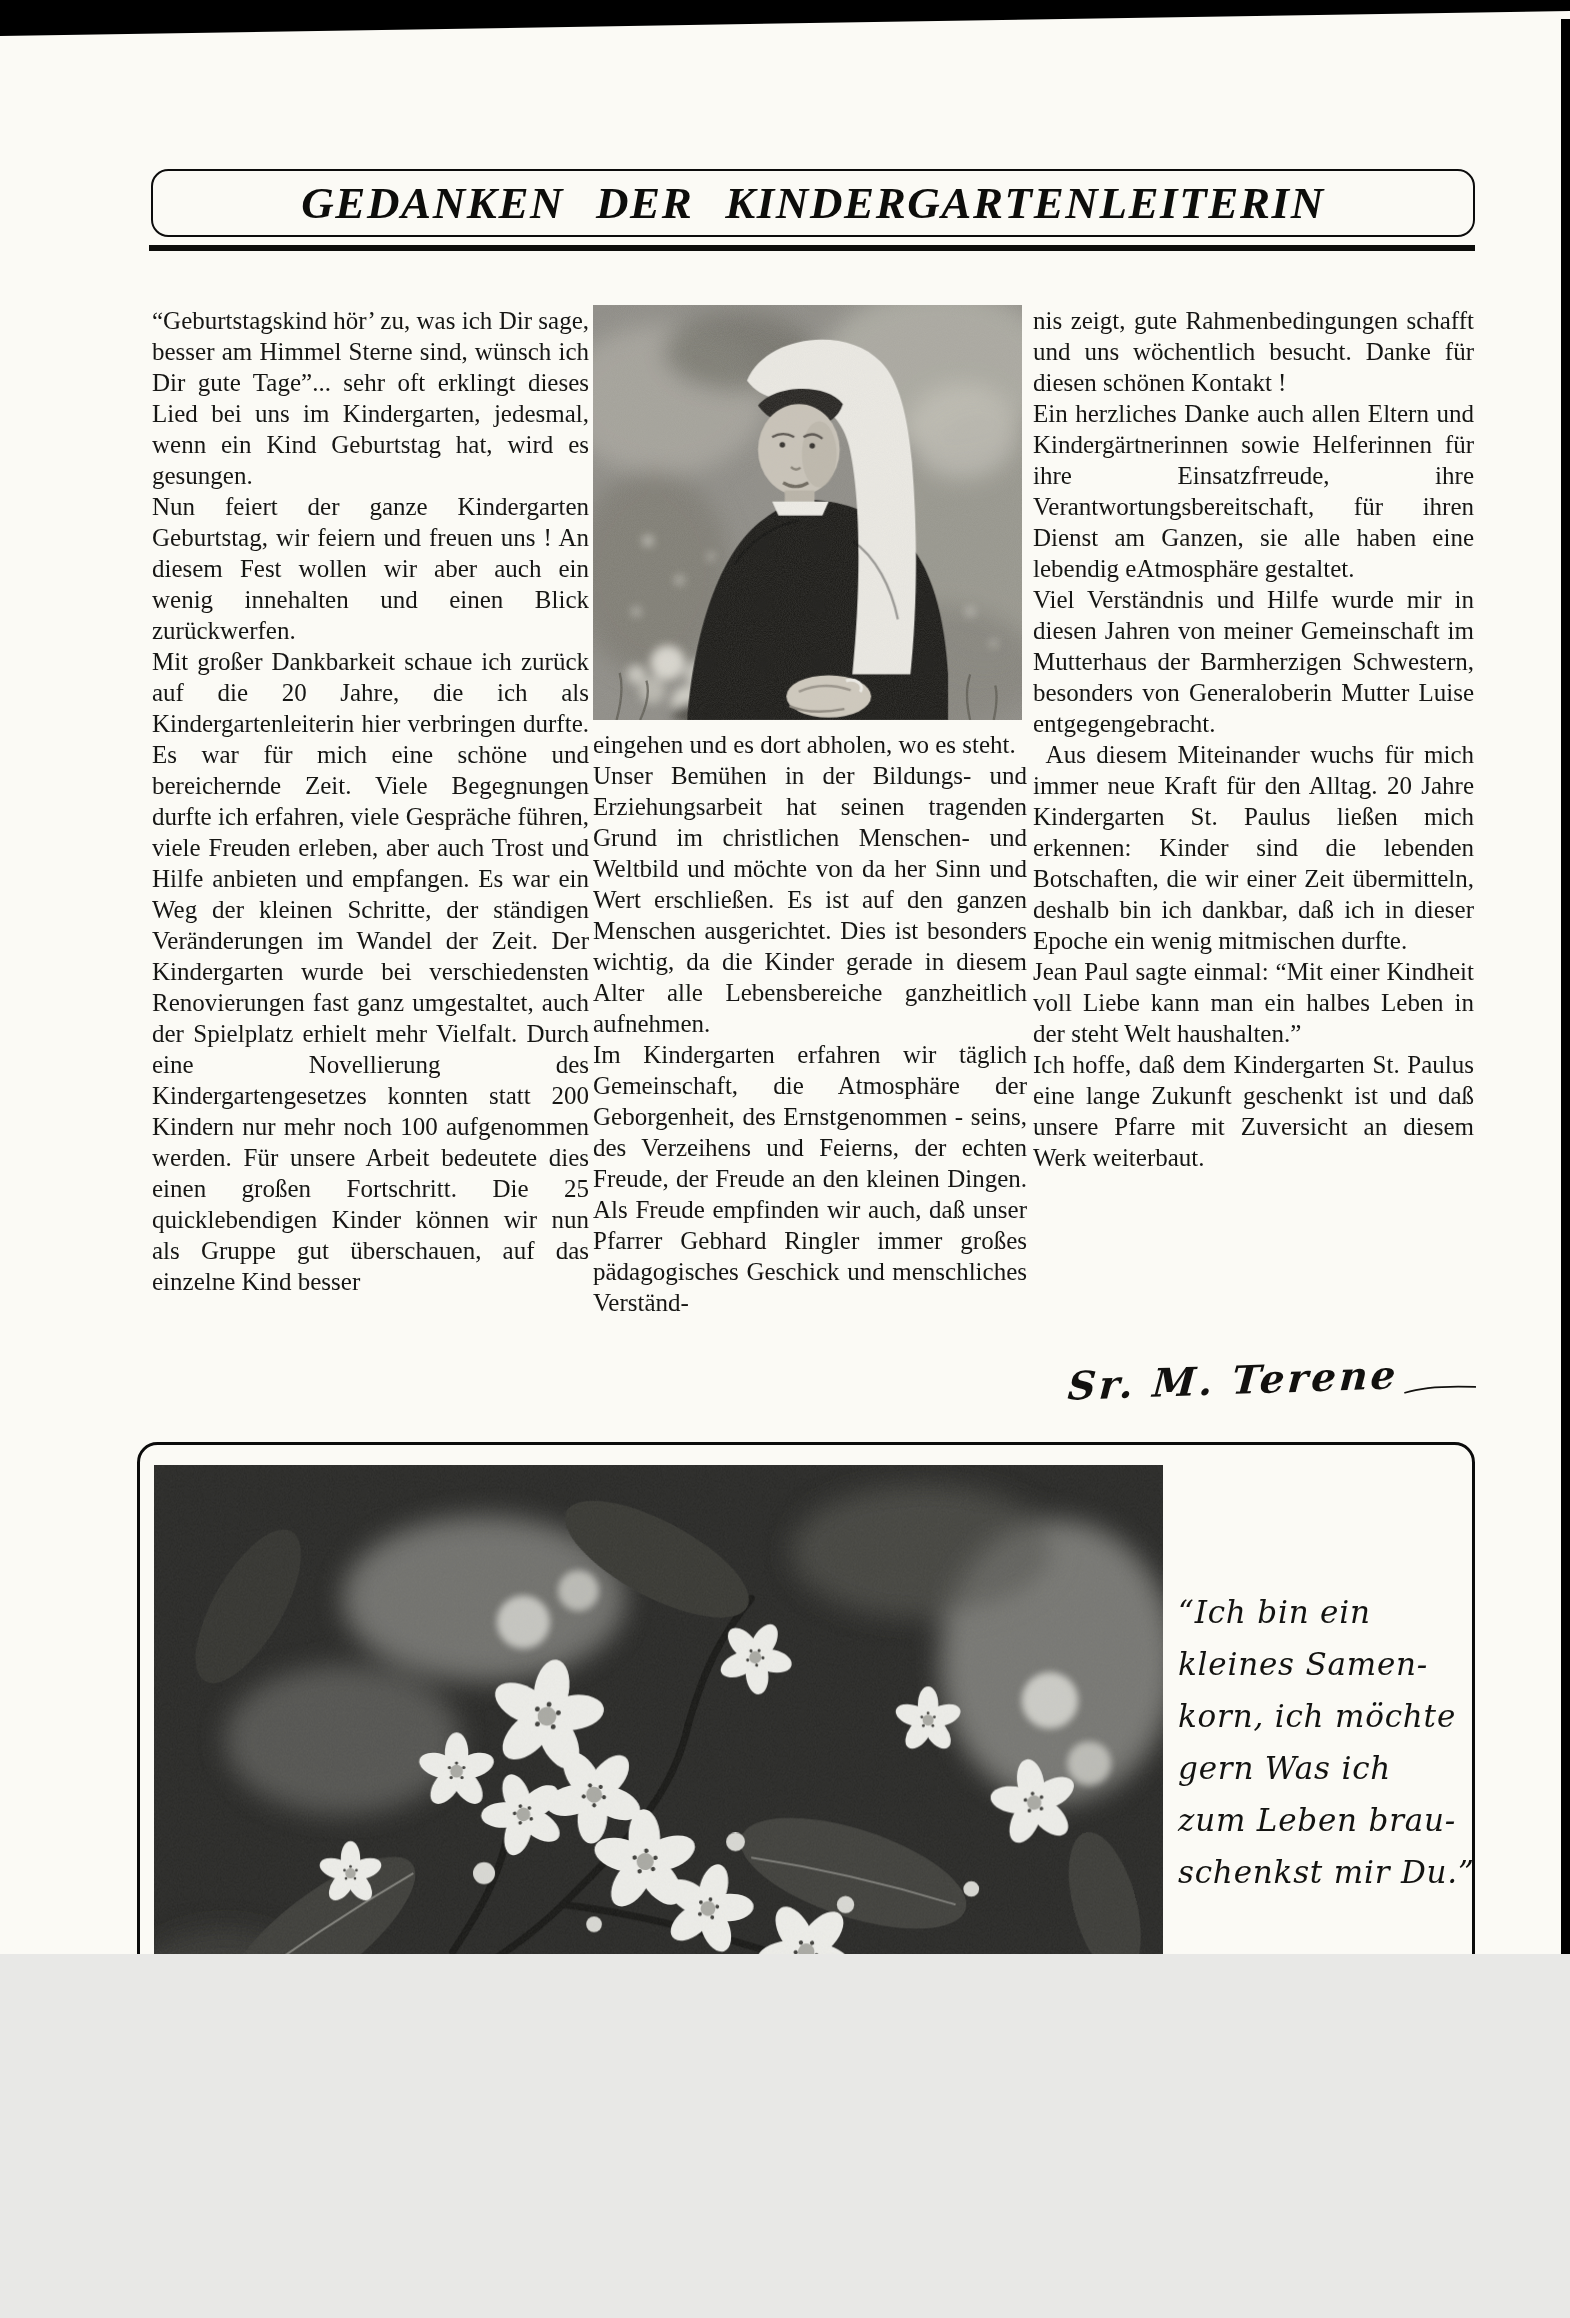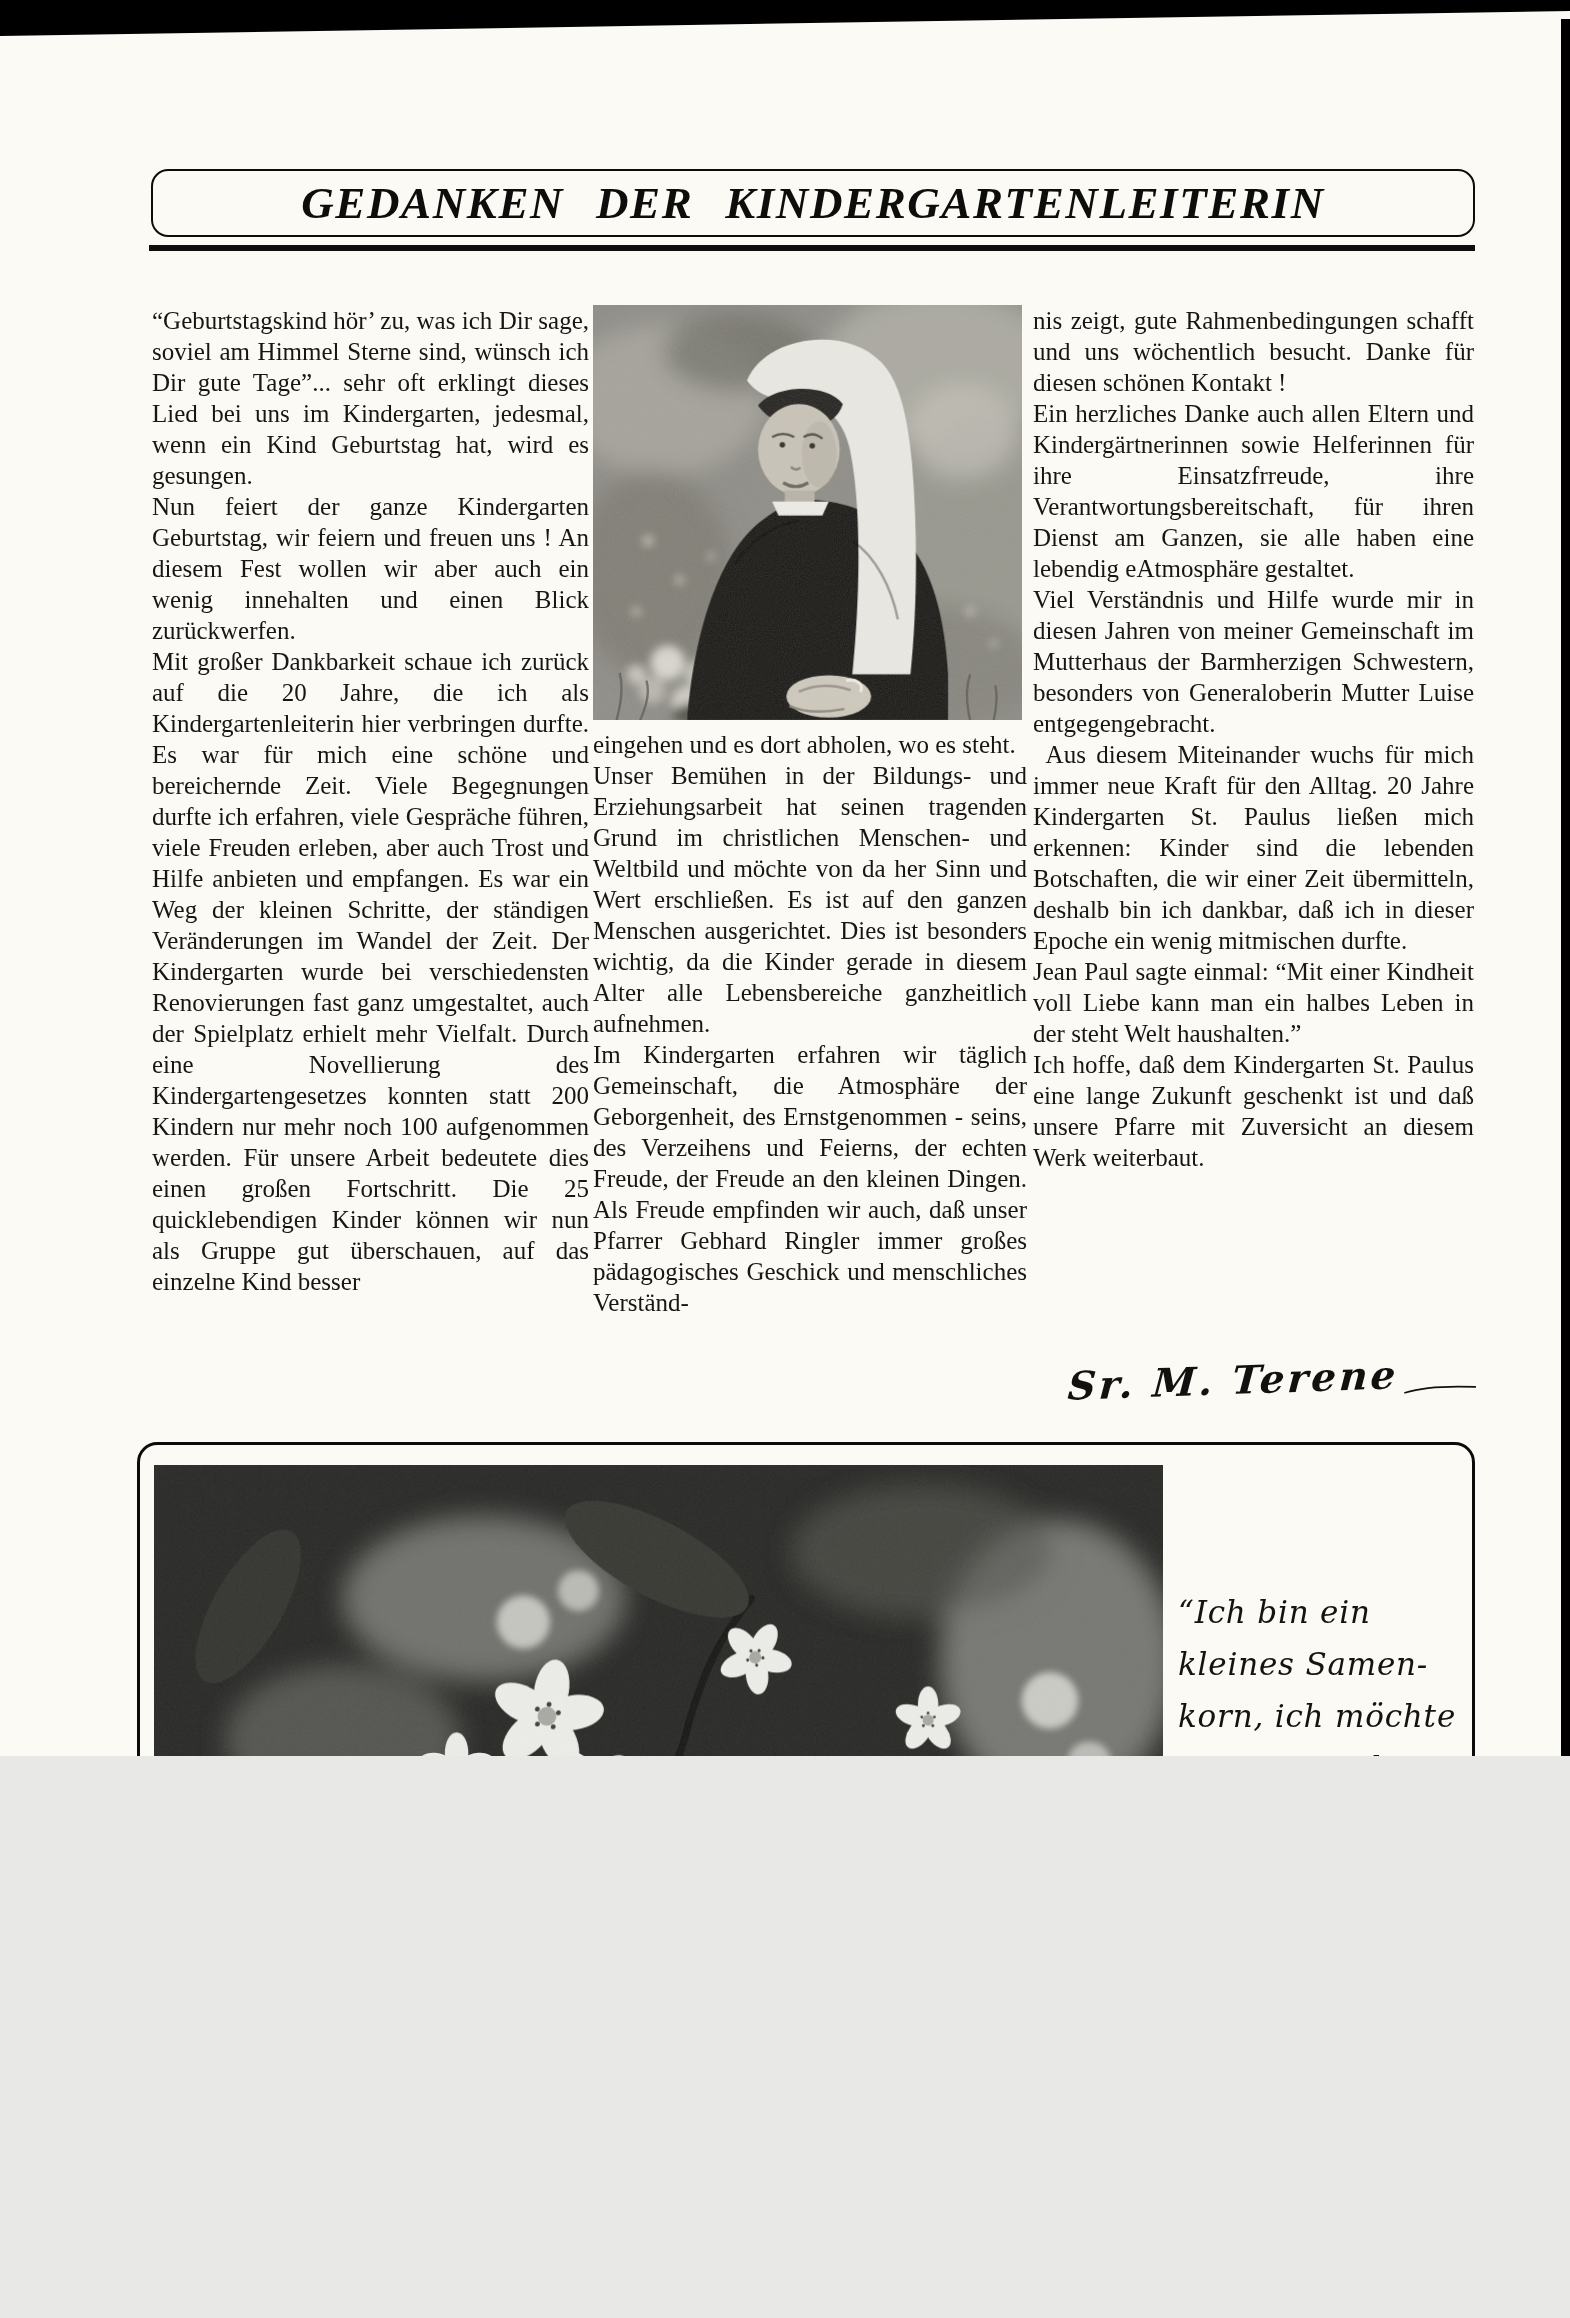--- a/index.html
+++ b/index.html
@@ -1,18 +1,18 @@
 <!DOCTYPE html>
 <html style="font-size:12.6px"><head>
 <meta charset="utf-8">
 <style>
   html,body{margin:0;padding:0;background:#e8e8e6;}
   .page{
     position:relative;
-    width:1571px;height:1756px;
+    width:1571px;height:1954px;
     background:#fbfaf5;
     font-family:"Liberation Serif", serif;
     color:#1a1a18;
     overflow:hidden;
   }
   
   .scan-top{
     position:absolute;left:0;top:0;width:1571px;height:36px;background:#000;
     clip-path:polygon(0 0,1571px 0,1571px 11px,0 36px);
   }
@@ -105,21 +105,21 @@
 
   <div class="scan-top"></div>
   <div class="scan-right"></div>
 
   <div class="banner">
     <div class="banner-title">GEDANKEN DER KINDERGARTENLEITERIN</div>
   </div>
   <div class="banner-rule"></div>
 
   <div class="col col1">
-    <p>“Geburtstagskind hör’ zu, was ich Dir sage, soviel am Himmel Sterne sind, wünsch ich Dir gute Tage”... sehr oft erklingt dieses Lied bei uns im Kindergarten, jedesmal, wenn ein Kind Geburtstag hat, wird es gesungen.</p>
+    <p>“Geburtstagskind hör’ zu, was ich Dir sage, besser am Himmel Sterne sind, wünsch ich Dir gute Tage”... sehr oft erklingt dieses Lied bei uns im Kindergarten, jedesmal, wenn ein Kind Geburtstag hat, wird es gesungen.</p>
     <p>Nun feiert der ganze Kindergarten Geburtstag, wir feiern und freuen uns ! An diesem Fest wollen wir aber auch ein wenig innehalten und einen Blick zurückwerfen.</p>
     <p>Mit großer Dankbarkeit schaue ich zurück auf die 20 Jahre, die ich als Kindergartenleiterin hier verbringen durfte. Es war für mich eine schöne und bereichernde Zeit. Viele Begegnungen durfte ich erfahren, viele Gespräche führen, viele Freuden erleben, aber auch Trost und Hilfe anbieten und empfangen. Es war ein Weg der kleinen Schritte, der ständigen Veränderungen im Wandel der Zeit. Der Kindergarten wurde bei verschiedensten Renovierungen fast ganz umgestaltet, auch der Spielplatz erhielt mehr Vielfalt. Durch eine Novellierung des Kindergartengesetzes konnten statt 200 Kindern nur mehr noch 100 aufgenommen werden. Für unsere Arbeit bedeutete dies einen großen Fortschritt. Die 25 quicklebendigen Kinder können wir nun als Gruppe gut überschauen, auf das einzelne Kind besser</p>
   </div>
 
   <div class="nun-photo">
     <svg viewBox="0 0 546 528" preserveAspectRatio="none">
       <defs>
         <filter id="soft">
             <feGaussianBlur stdDeviation="14"></feGaussianBlur>
           </filter>

